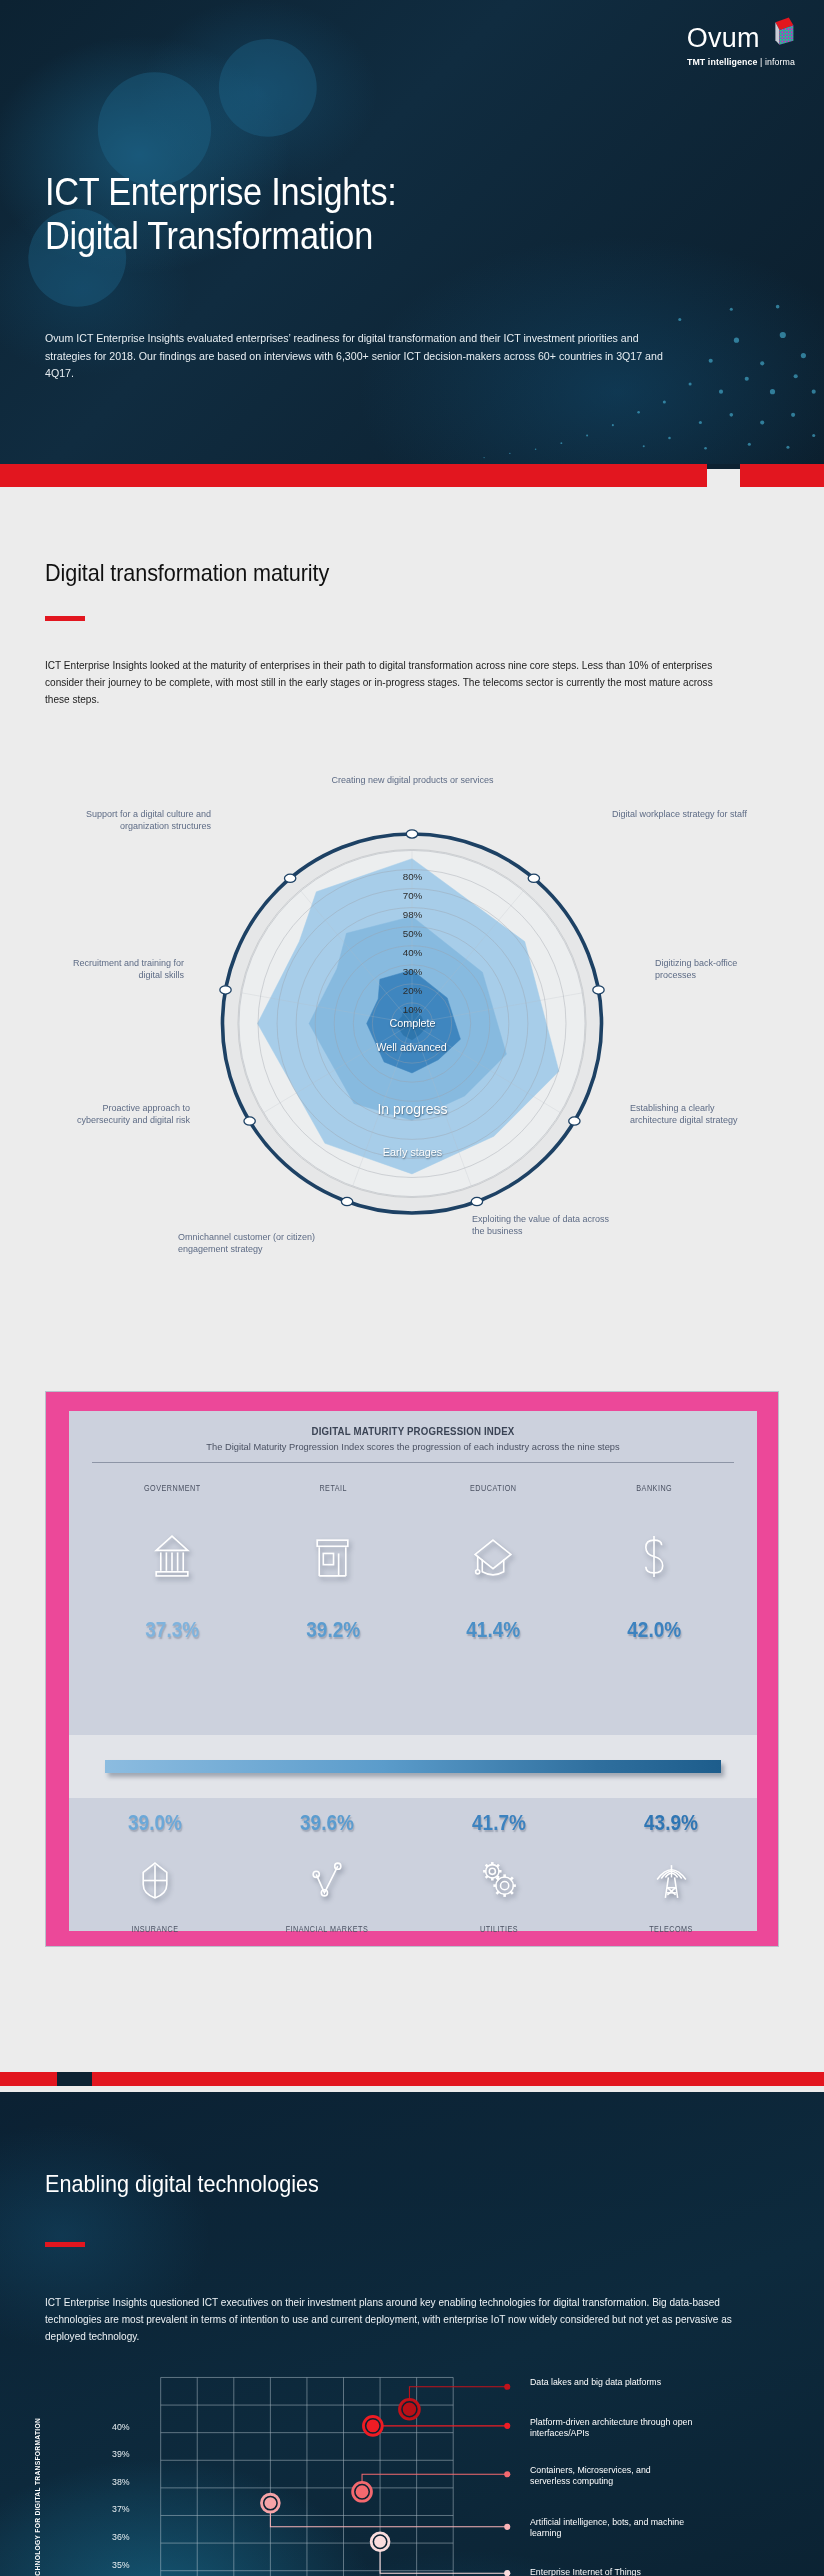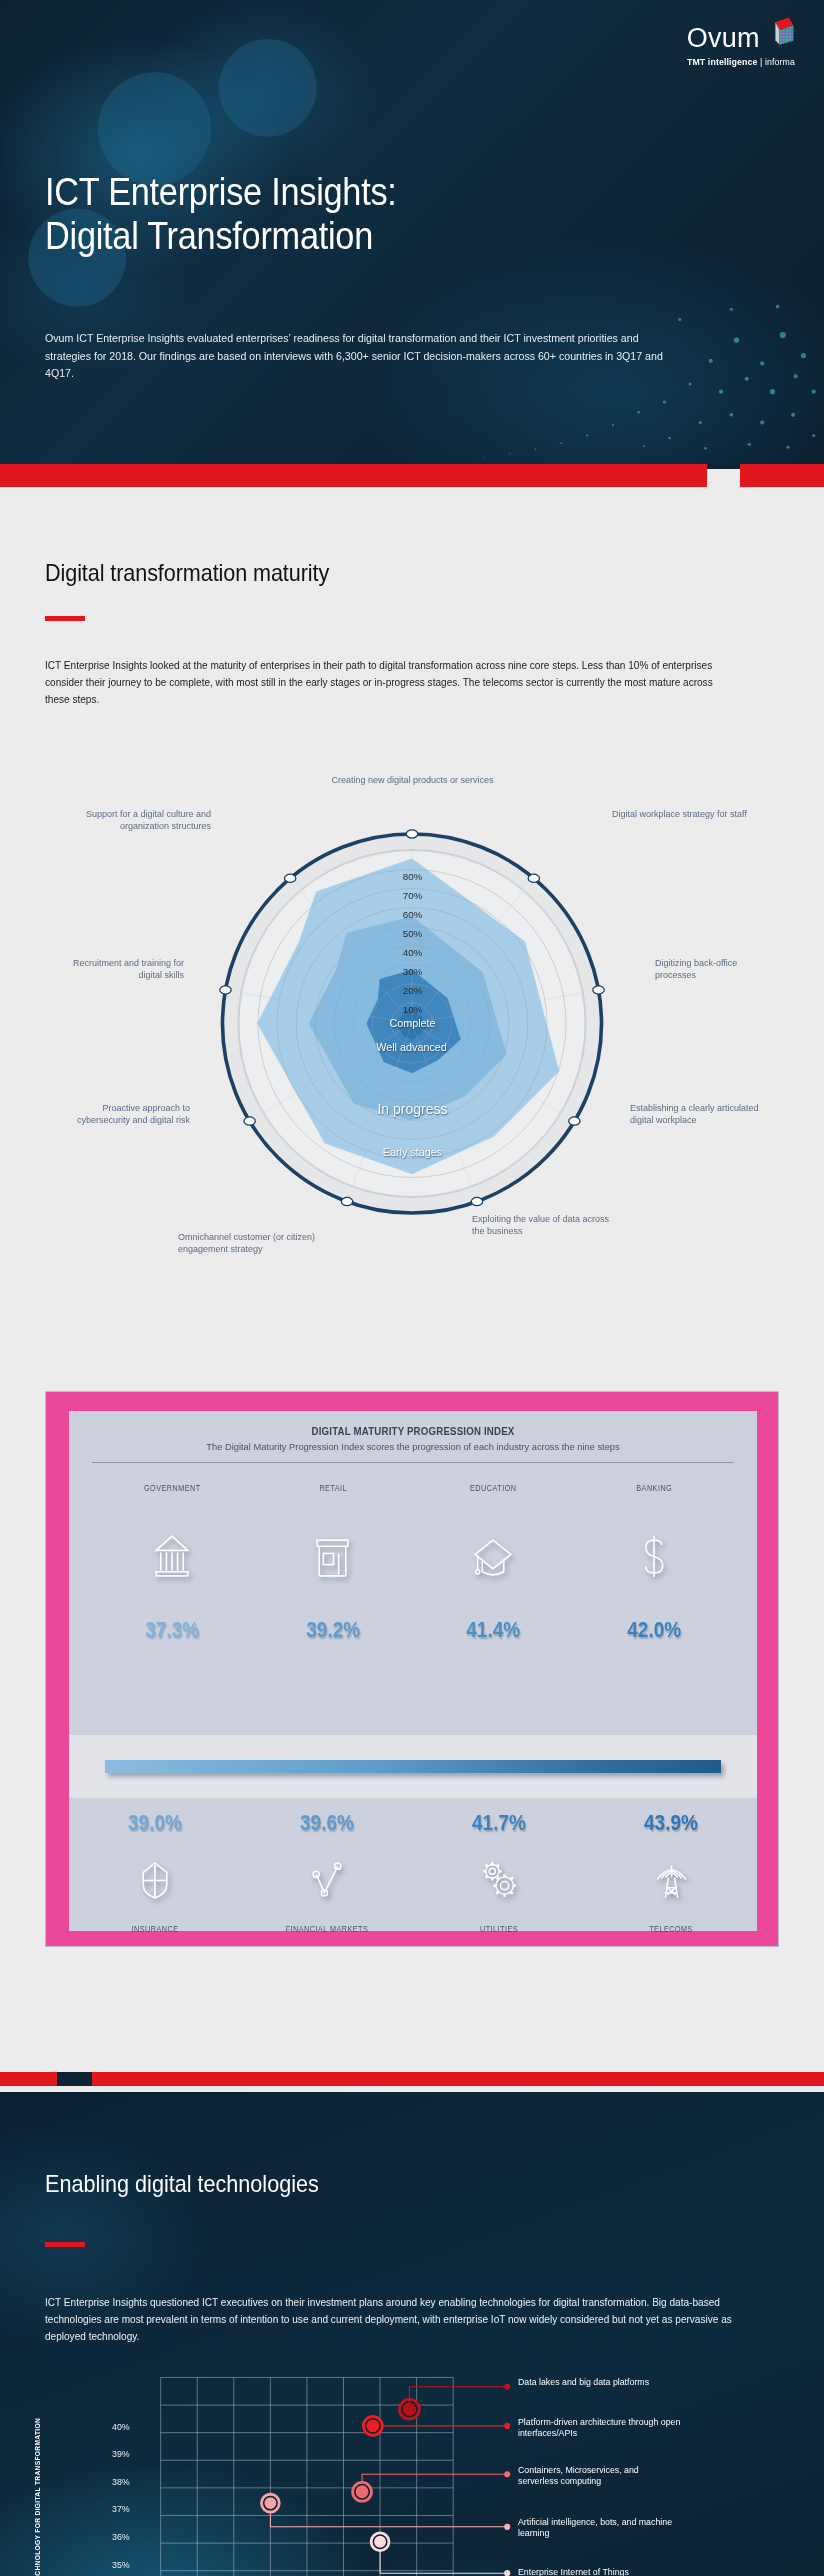--- a/index.html
+++ b/index.html
@@ -114,21 +114,21 @@
       linear-gradient(160deg, #0b2133 0%, #0d2a3d 45%, #0a1e2d 100%);
     overflow: hidden;
   }
   .sec2-h2 { font-size: 24px; color: #fff; font-weight: 300; transform: scaleX(0.9); transform-origin: left center; }
   .sec2-p { font-size: 10.6px; line-height: 1.62; color: #edf2f5; font-weight: 300;
             transform: scaleX(0.95); transform-origin: left center; }
 
   .scatter { position: absolute; left: 0; top: 273px; width: 824px; height: 371px; }
   .ax-label { position:absolute; color:#fff; font-size:6.7px; font-weight:700; letter-spacing:0.3px; }
   .tick { position: absolute; color: #e7eef2; font-size: 8.8px; font-weight: 300; }
-  .series-label { position: absolute; color: #ffffff; font-size: 8.8px; line-height: 1.3; font-weight: 300; }
+  .series-label { position: absolute; color: #ffffff; font-size: 8.8px; line-height: 1.3; font-weight: 300; margin-left: 12px; }
 </style>
 </head>
 <body>
 
 <div class="page">
 
   <div class="hero">
     <svg class="hero-dots" width="824" height="464" viewBox="0 0 1600 900">
       <g fill="#4fc4e8" opacity="0.55">
         <circle cx="1380" cy="700" r="4"></circle>
@@ -273,35 +273,35 @@
           </g>
         </g>
       </svg>
 
       
       <div style="position:absolute;left:379px;top:295px;width:67px;text-align:center;color:#2b2b2b;font-size:9.8px;">10%</div>
       <div style="position:absolute;left:379px;top:276px;width:67px;text-align:center;color:#2b2b2b;font-size:9.8px;">20%</div>
       <div style="position:absolute;left:379px;top:257px;width:67px;text-align:center;color:#2b2b2b;font-size:9.8px;">30%</div>
       <div style="position:absolute;left:379px;top:238px;width:67px;text-align:center;color:#2b2b2b;font-size:9.8px;">40%</div>
       <div style="position:absolute;left:379px;top:219px;width:67px;text-align:center;color:#2b2b2b;font-size:9.8px;">50%</div>
-      <div style="position:absolute;left:379px;top:200px;width:67px;text-align:center;color:#2b2b2b;font-size:9.8px;">60%</div>
+      <div style="position:absolute;left:379px;top:200px;width:67px;text-align:center;color:#2b2b2b;font-size:9.8px;">98%</div>
       <div style="position:absolute;left:379px;top:181px;width:67px;text-align:center;color:#2b2b2b;font-size:9.8px;">70%</div>
       <div style="position:absolute;left:379px;top:162px;width:67px;text-align:center;color:#2b2b2b;font-size:9.8px;">80%</div>
 
       
       <div style="position:absolute;left:361px;top:308px;width:103px;text-align:center;color:#fff;font-size:10.8px;text-shadow:0.5px 1px 1.5px rgba(20,40,60,0.65);">Complete</div>
       <div style="position:absolute;left:355px;top:332px;width:113px;text-align:center;color:#fff;font-size:10.8px;text-shadow:0.5px 1px 1.5px rgba(20,40,60,0.65);">Well advanced</div>
       <div style="position:absolute;left:361px;top:392px;width:103px;text-align:center;color:#fff;font-size:14px;text-shadow:0.5px 1px 1.5px rgba(20,40,60,0.65);">In progress</div>
       <div style="position:absolute;left:361px;top:437px;width:103px;text-align:center;color:#fff;font-size:10.8px;text-shadow:0.5px 1px 1.5px rgba(20,40,60,0.65);">Early stages</div>
 
       
       <div class="radar-label" style="left:330px;top:66px;width:165px;text-align:center;">Creating new digital products or services</div>
       <div class="radar-label" style="left:612px;top:100px;width:144px;text-align:left;">Digital workplace strategy for staff</div>
       <div class="radar-label" style="left:655px;top:249px;width:118px;text-align:left;">Digitizing back-office processes</div>
-      <div class="radar-label" style="left:630px;top:394px;width:129px;text-align:left;">Establishing a clearly articulated digital workplace</div>
+      <div class="radar-label" style="left:630px;top:394px;width:129px;text-align:left;">Establishing a clearly architecture digital strategy</div>
       <div class="radar-label" style="left:472px;top:505px;width:139px;text-align:left;">Exploiting the value of data across the business</div>
       <div class="radar-label" style="left:178px;top:523px;width:160px;">Omnichannel customer (or citizen) engagement strategy</div>
       <div class="radar-label" style="left:61px;top:394px;width:129px;text-align:right;">Proactive approach to cybersecurity and digital risk</div>
       <div class="radar-label" style="left:66px;top:249px;width:118px;text-align:right;">Recruitment and training for digital skills</div>
       <div class="radar-label" style="left:67px;top:100px;width:144px;text-align:right;">Support for a digital culture and organization structures</div>
     </div>
 
     <div class="dmpi-outer">
       <div class="dmpi-inner">
 

